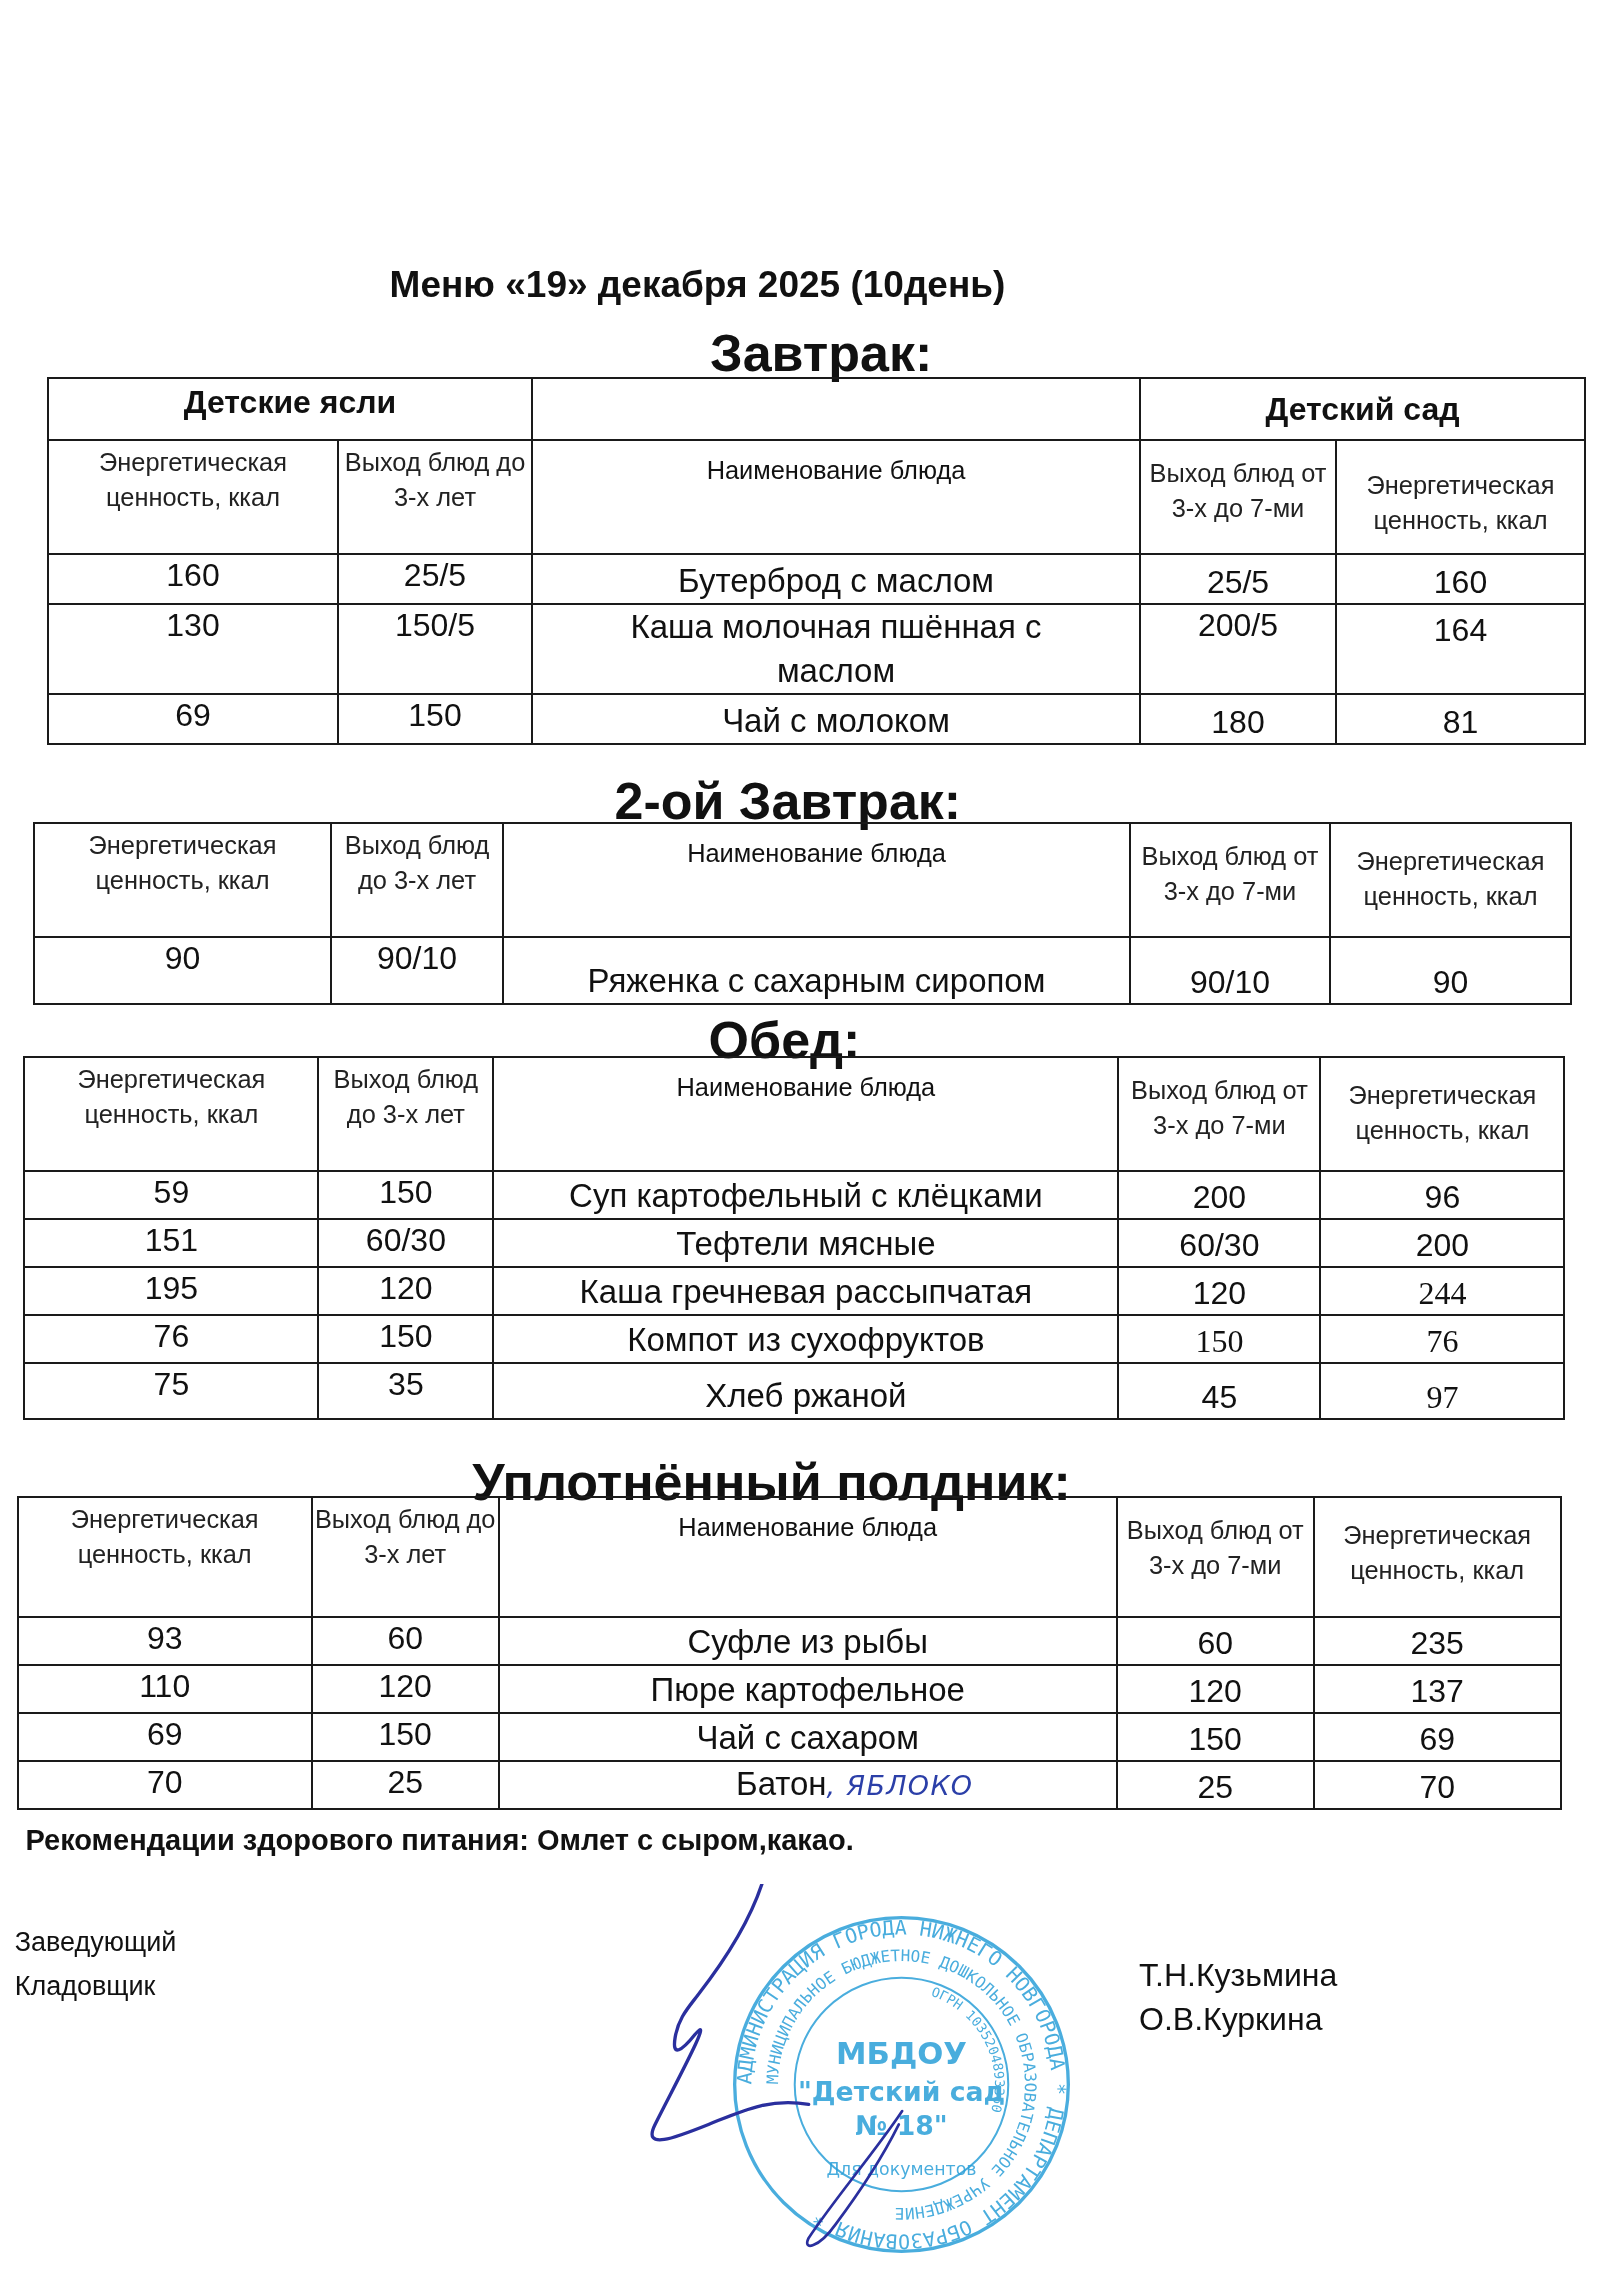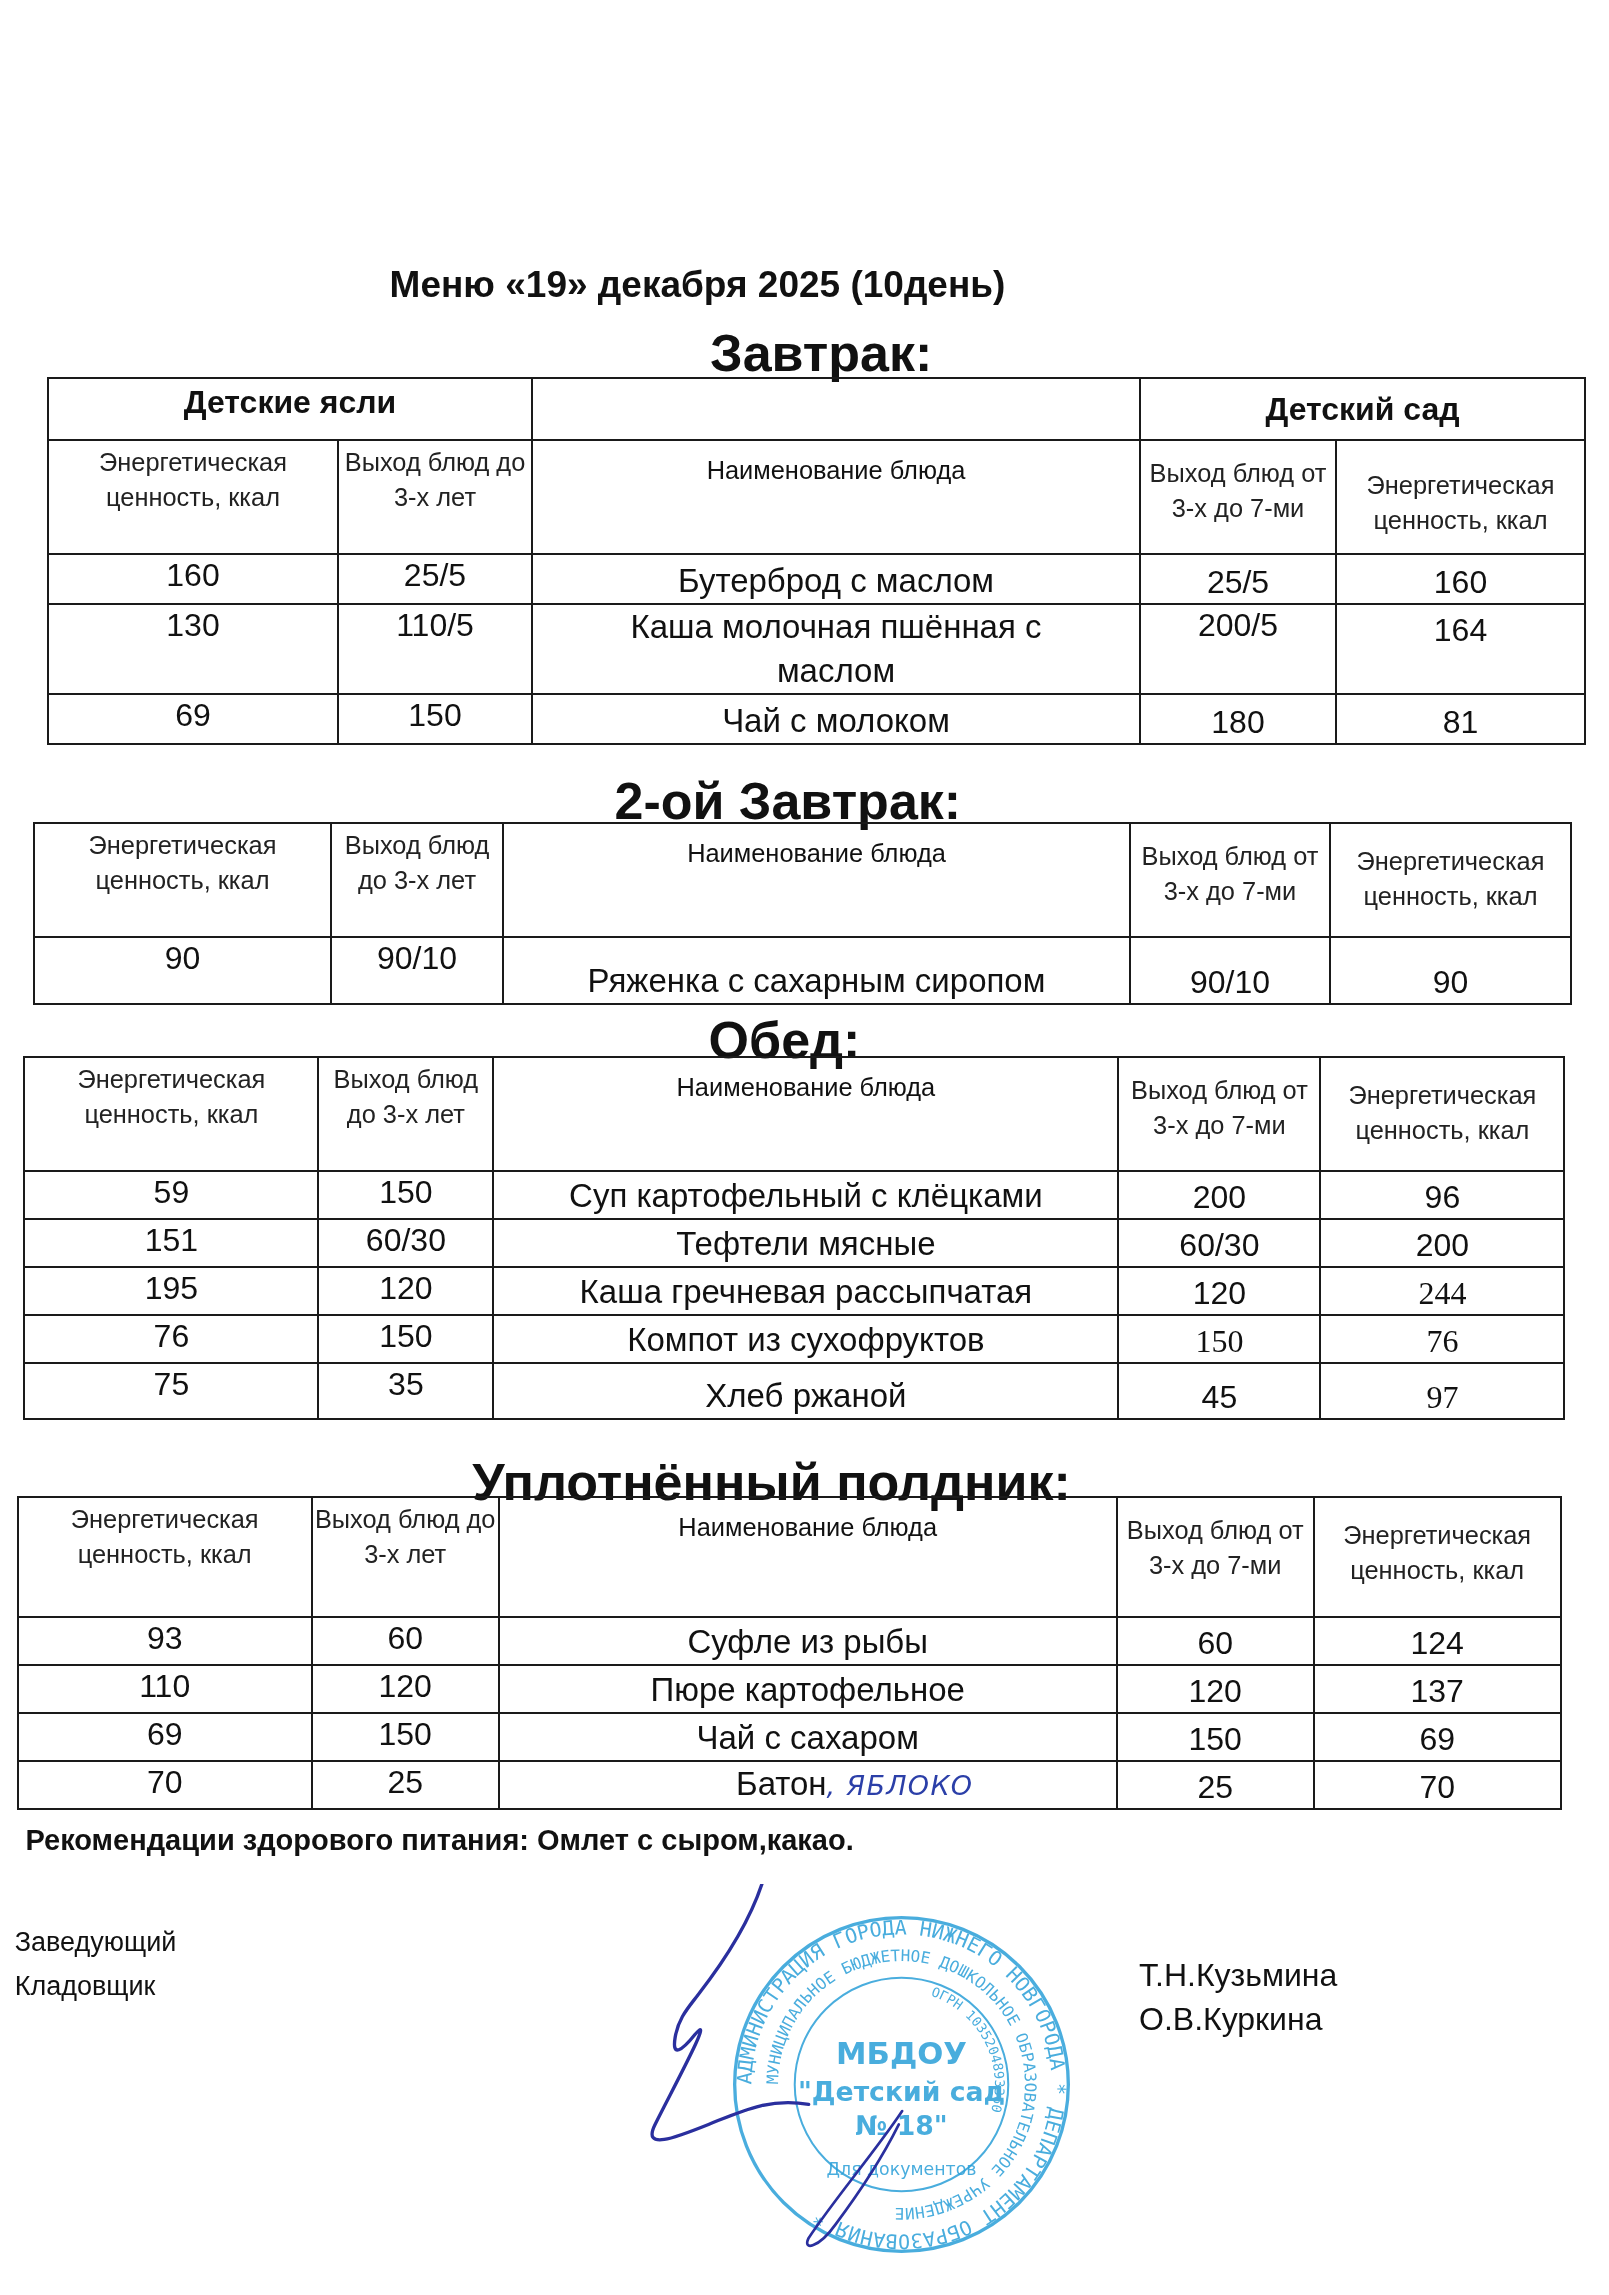--- a/index.html
+++ b/index.html
@@ -71,21 +71,21 @@
     </tr>
     <tr style="height:50px">
       <td class="cell">160</td>
       <td class="cell">25/5</td>
       <td class="name" style="vertical-align:bottom">Бутерброд с маслом</td>
       <td class="cell" style="vertical-align:bottom">25/5</td>
       <td class="cell" style="vertical-align:bottom">160</td>
     </tr>
     <tr style="height:84px">
       <td class="cell">130</td>
-      <td class="cell">110/5</td>
+      <td class="cell">150/5</td>
       <td class="name" style="padding:0 40px">Каша молочная пшённая с маслом</td>
       <td class="cell">200/5</td>
       <td class="cell" style="padding-top:5.3px">164</td>
     </tr>
     <tr style="height:50px">
       <td class="cell">69</td>
       <td class="cell">150</td>
       <td class="name" style="vertical-align:bottom">Чай с молоком</td>
       <td class="cell" style="vertical-align:bottom">180</td>
       <td class="cell" style="vertical-align:bottom">81</td>
@@ -190,21 +190,21 @@
       <td class="hdr">Выход блюд до 3-х лет</td>
       <td class="name-hdr">Наименование блюда</td>
       <td class="hdr" style="padding-top:14.7px !important">Выход блюд от 3-х до 7-ми</td>
       <td class="hdr" style="padding-top:20px !important">Энергетическая ценность, ккал</td>
     </tr>
     <tr style="height:48px">
       <td class="cell">93</td>
       <td class="cell">60</td>
       <td class="name" style="vertical-align:bottom">Суфле из рыбы</td>
       <td class="cell" style="vertical-align:bottom">60</td>
-      <td class="cell" style="vertical-align:bottom">124</td>
+      <td class="cell" style="vertical-align:bottom">235</td>
     </tr>
     <tr style="height:48px">
       <td class="cell">110</td>
       <td class="cell">120</td>
       <td class="name" style="vertical-align:bottom">Пюре картофельное</td>
       <td class="cell" style="vertical-align:bottom">120</td>
       <td class="cell" style="vertical-align:bottom">137</td>
     </tr>
     <tr style="height:48px">
       <td class="cell">69</td>

